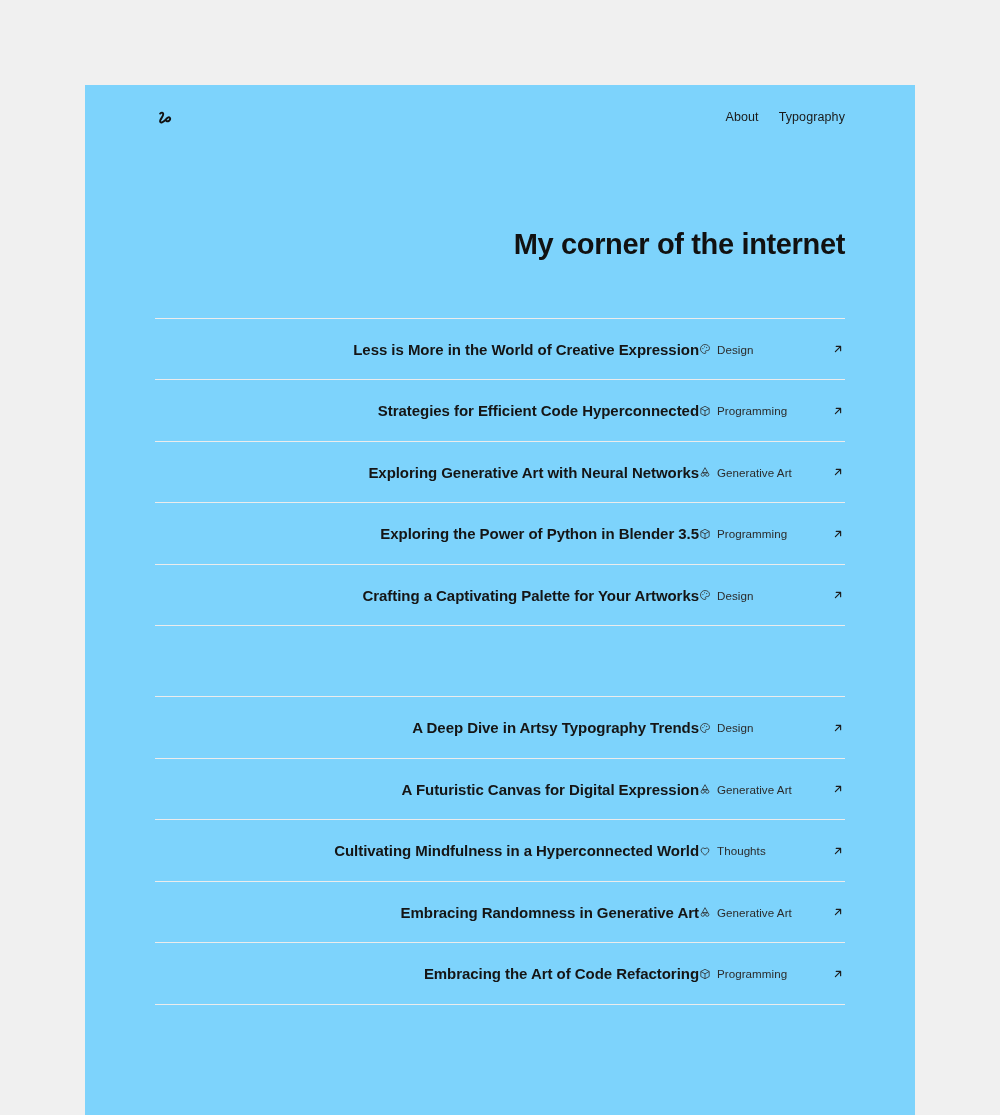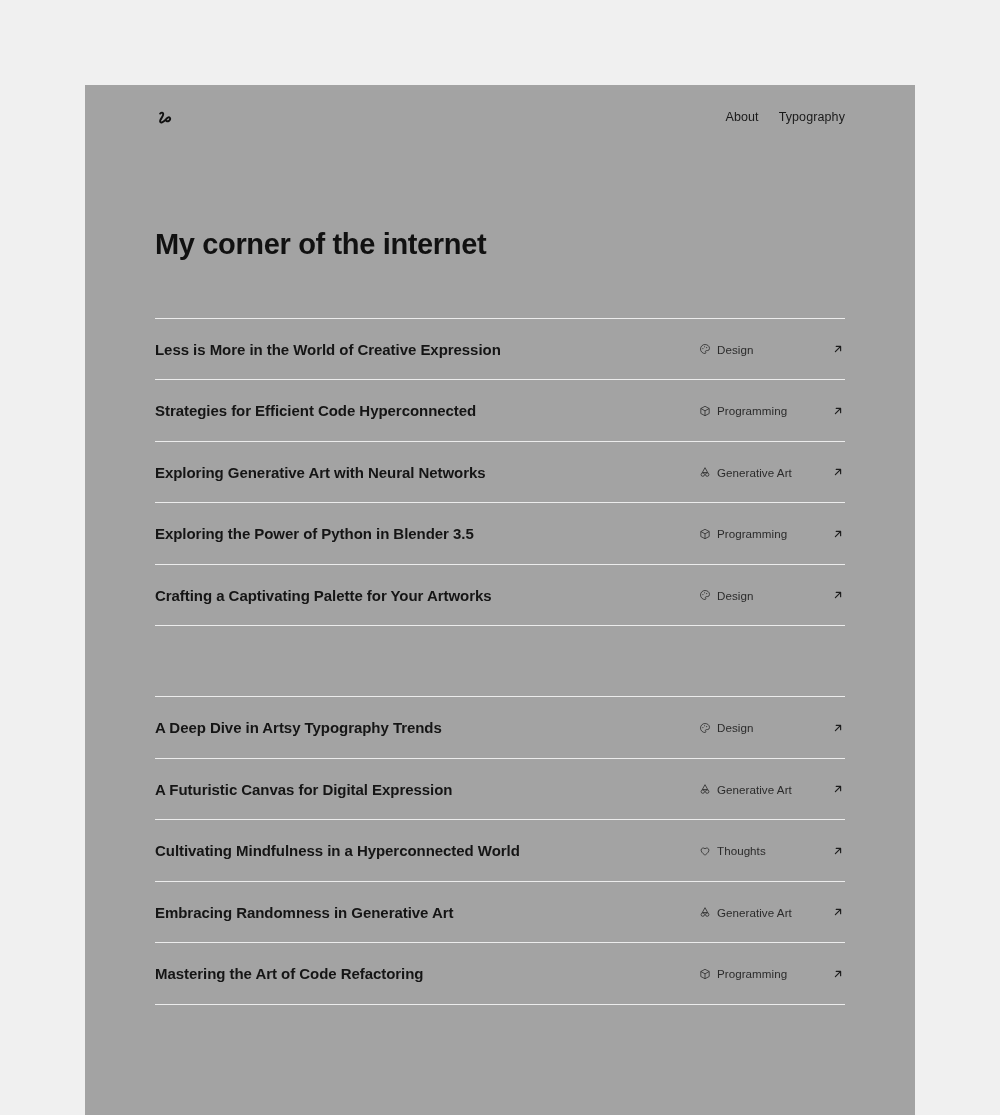--- a/index.html
+++ b/index.html
@@ -19,21 +19,22 @@
     background: #f0f0f0;
     overflow: hidden;
   }
 
   .site-card {
     position: absolute;
     left: 85px;
     top: 85px;
     width: 830px;
     min-height: 1030px;
-    background: #a3a3a3;
+    background: #7dd3fc;
+    text-align: right;
   }
 
   
   .site-header {
     display: flex;
     align-items: center;
     justify-content: space-between;
     padding: 13px 70px 0 70px;
     height: 52px;
   }
@@ -383,21 +384,21 @@
             <span class="post-arrow">
               <svg viewBox="0 0 24 24" fill="none" xmlns="http://www.w3.org/2000/svg">
                 <path d="M7.5 16.5 16.5 7.5M9 7.5h7.5V15" stroke="currentColor" stroke-width="2" stroke-linecap="round" stroke-linejoin="round"></path>
               </svg>
             </span>
           </a>
             </li>
 
           <li>
               <a class="post-row" href="#">
-            <span class="post-title">Mastering the Art of Code Refactoring</span>
+            <span class="post-title">Embracing the Art of Code Refactoring</span>
             <span class="post-category">
               <span class="cat-icon">
                 <svg viewBox="0 0 24 24" fill="none" xmlns="http://www.w3.org/2000/svg">
                   <path d="M12 2.6 20.4 7v10L12 21.4 3.6 17V7L12 2.6Z" stroke="currentColor" stroke-width="1.6" stroke-linejoin="round"></path>
                   <path d="M3.6 7 12 11.6 20.4 7M12 11.6v9.8" stroke="currentColor" stroke-width="1.6" stroke-linejoin="round"></path>
                 </svg>
               </span>
               <span class="cat-name">Programming</span>
             </span>
             <span class="post-arrow">

